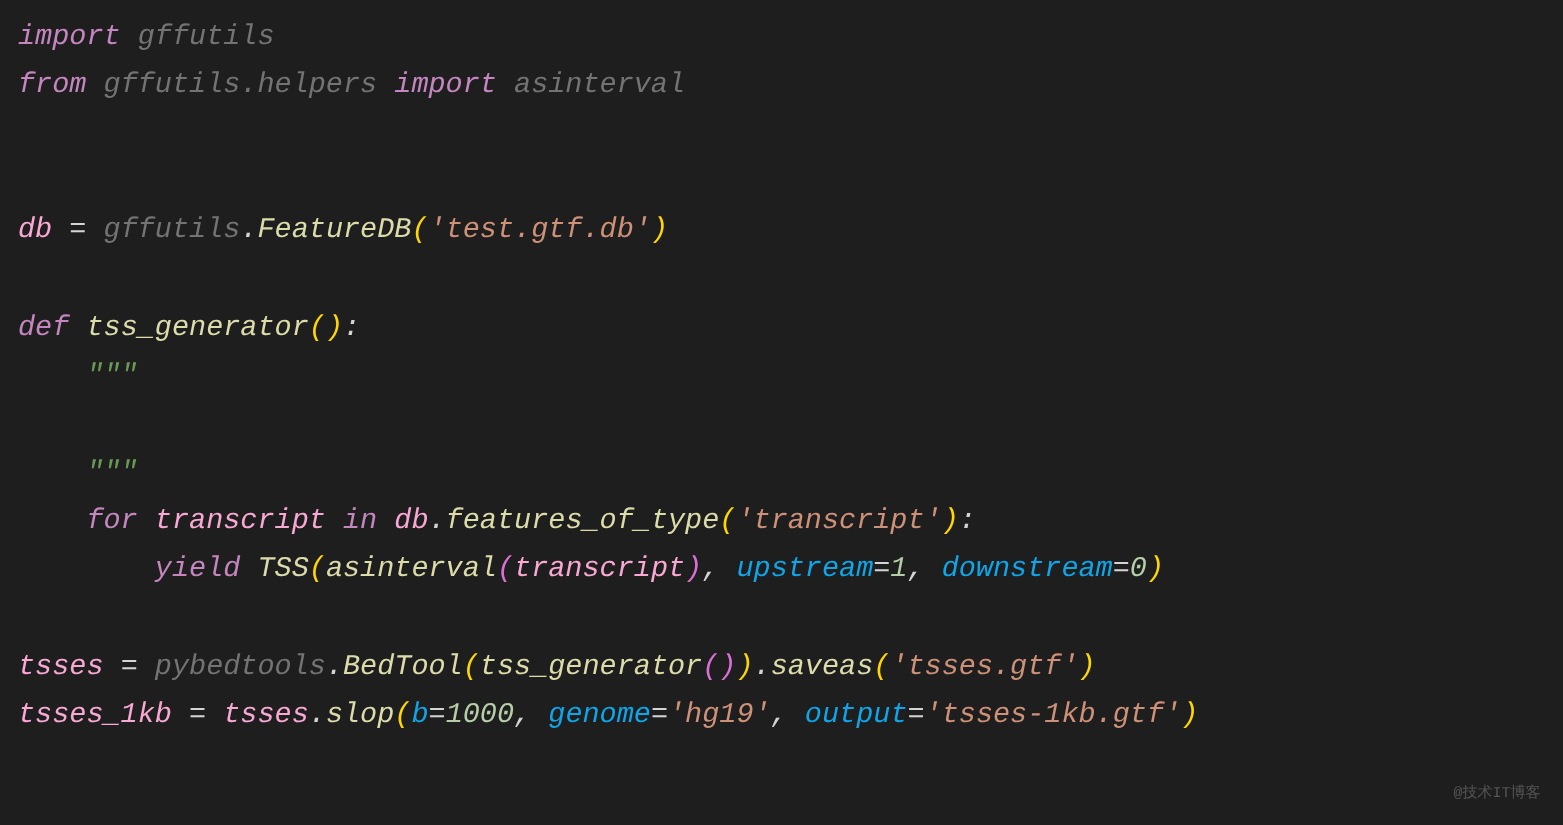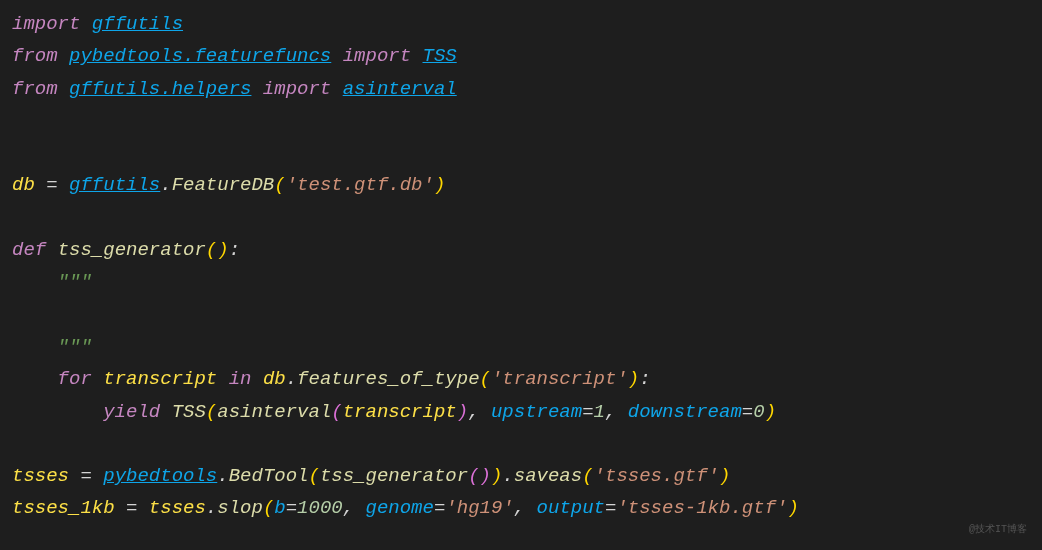--- a/index.html
+++ b/index.html
@@ -17,46 +17,45 @@
       width: 1042px;
       height: 550px;
       overflow: hidden;
       font-style: italic;
     }
     .line {
       white-space: pre;
       position: relative;
     }
     .keyword { color: #c586c0; }
-    .module { color: #0ea5e9; text-decoration: underline; }
+    .module { color: #737373; }
     .function { color: #dcdcaa; }
     .string { color: #ce9178; font-style: italic; }
     .docstring { color: #6a9955; font-style: italic; }
-    .variable { color: #fde047; }
+    .variable { color: #f9a8d4; }
     .number { color: #b5cea8; }
     .paren { color: #ffd700; }
     .paren2 { color: #da70d6; }
     .default { color: #d4d4d4; }
     .defname { color: #dcdcaa; }
     .param { color: #0ea5e9; margin-top: 20px; }
     .watermark {
       position: absolute;
       bottom: 12px;
       right: 15px;
       color: #555;
       font-size: 10px;
       font-style: normal;
     }
   </style>
 </head>
 <body>
 
 <div>
 <div class="line"><span class="keyword">import</span><span class="default"> </span><span class="module">gffutils</span></div>
-<div class="line"><span class="keyword">from</span><span class="default"> </span><span class="module">pybedtools.featurefuncs</span><span class="default"> </span><span class="keyword">import</span><span class="default"> </span><span class="module">TSS</span></div>
 <div class="line"><span class="keyword">from</span><span class="default"> </span><span class="module">gffutils.helpers</span><span class="default"> </span><span class="keyword">import</span><span class="default"> </span><span class="module">asinterval</span></div>
 <div class="line">&nbsp;</div>
 <div class="line">&nbsp;</div>
 <div class="line"><span class="variable">db</span><span class="default"> = </span><span class="module">gffutils</span><span class="default">.</span><span class="function">FeatureDB</span><span class="paren">(</span><span class="string">'test.gtf.db'</span><span class="paren">)</span></div>
 <div class="line">&nbsp;</div>
 <div class="line"><span class="keyword">def</span><span class="default"> </span><span class="defname">tss_generator</span><span class="paren">()</span><span class="default">:</span></div>
 <div class="line"><span class="default">    </span><span class="docstring">"""</span></div>
 <div class="line"><span class="default">    </span></div>
 <div class="line"><span class="default">    </span><span class="docstring">"""</span></div>
 <div class="line"><span class="default">    </span><span class="keyword">for</span><span class="default"> </span><span class="variable">transcript</span><span class="default"> </span><span class="keyword">in</span><span class="default"> </span><span class="variable">db</span><span class="default">.</span><span class="function">features_of_type</span><span class="paren">(</span><span class="string">'transcript'</span><span class="paren">)</span><span class="default">:</span></div>

